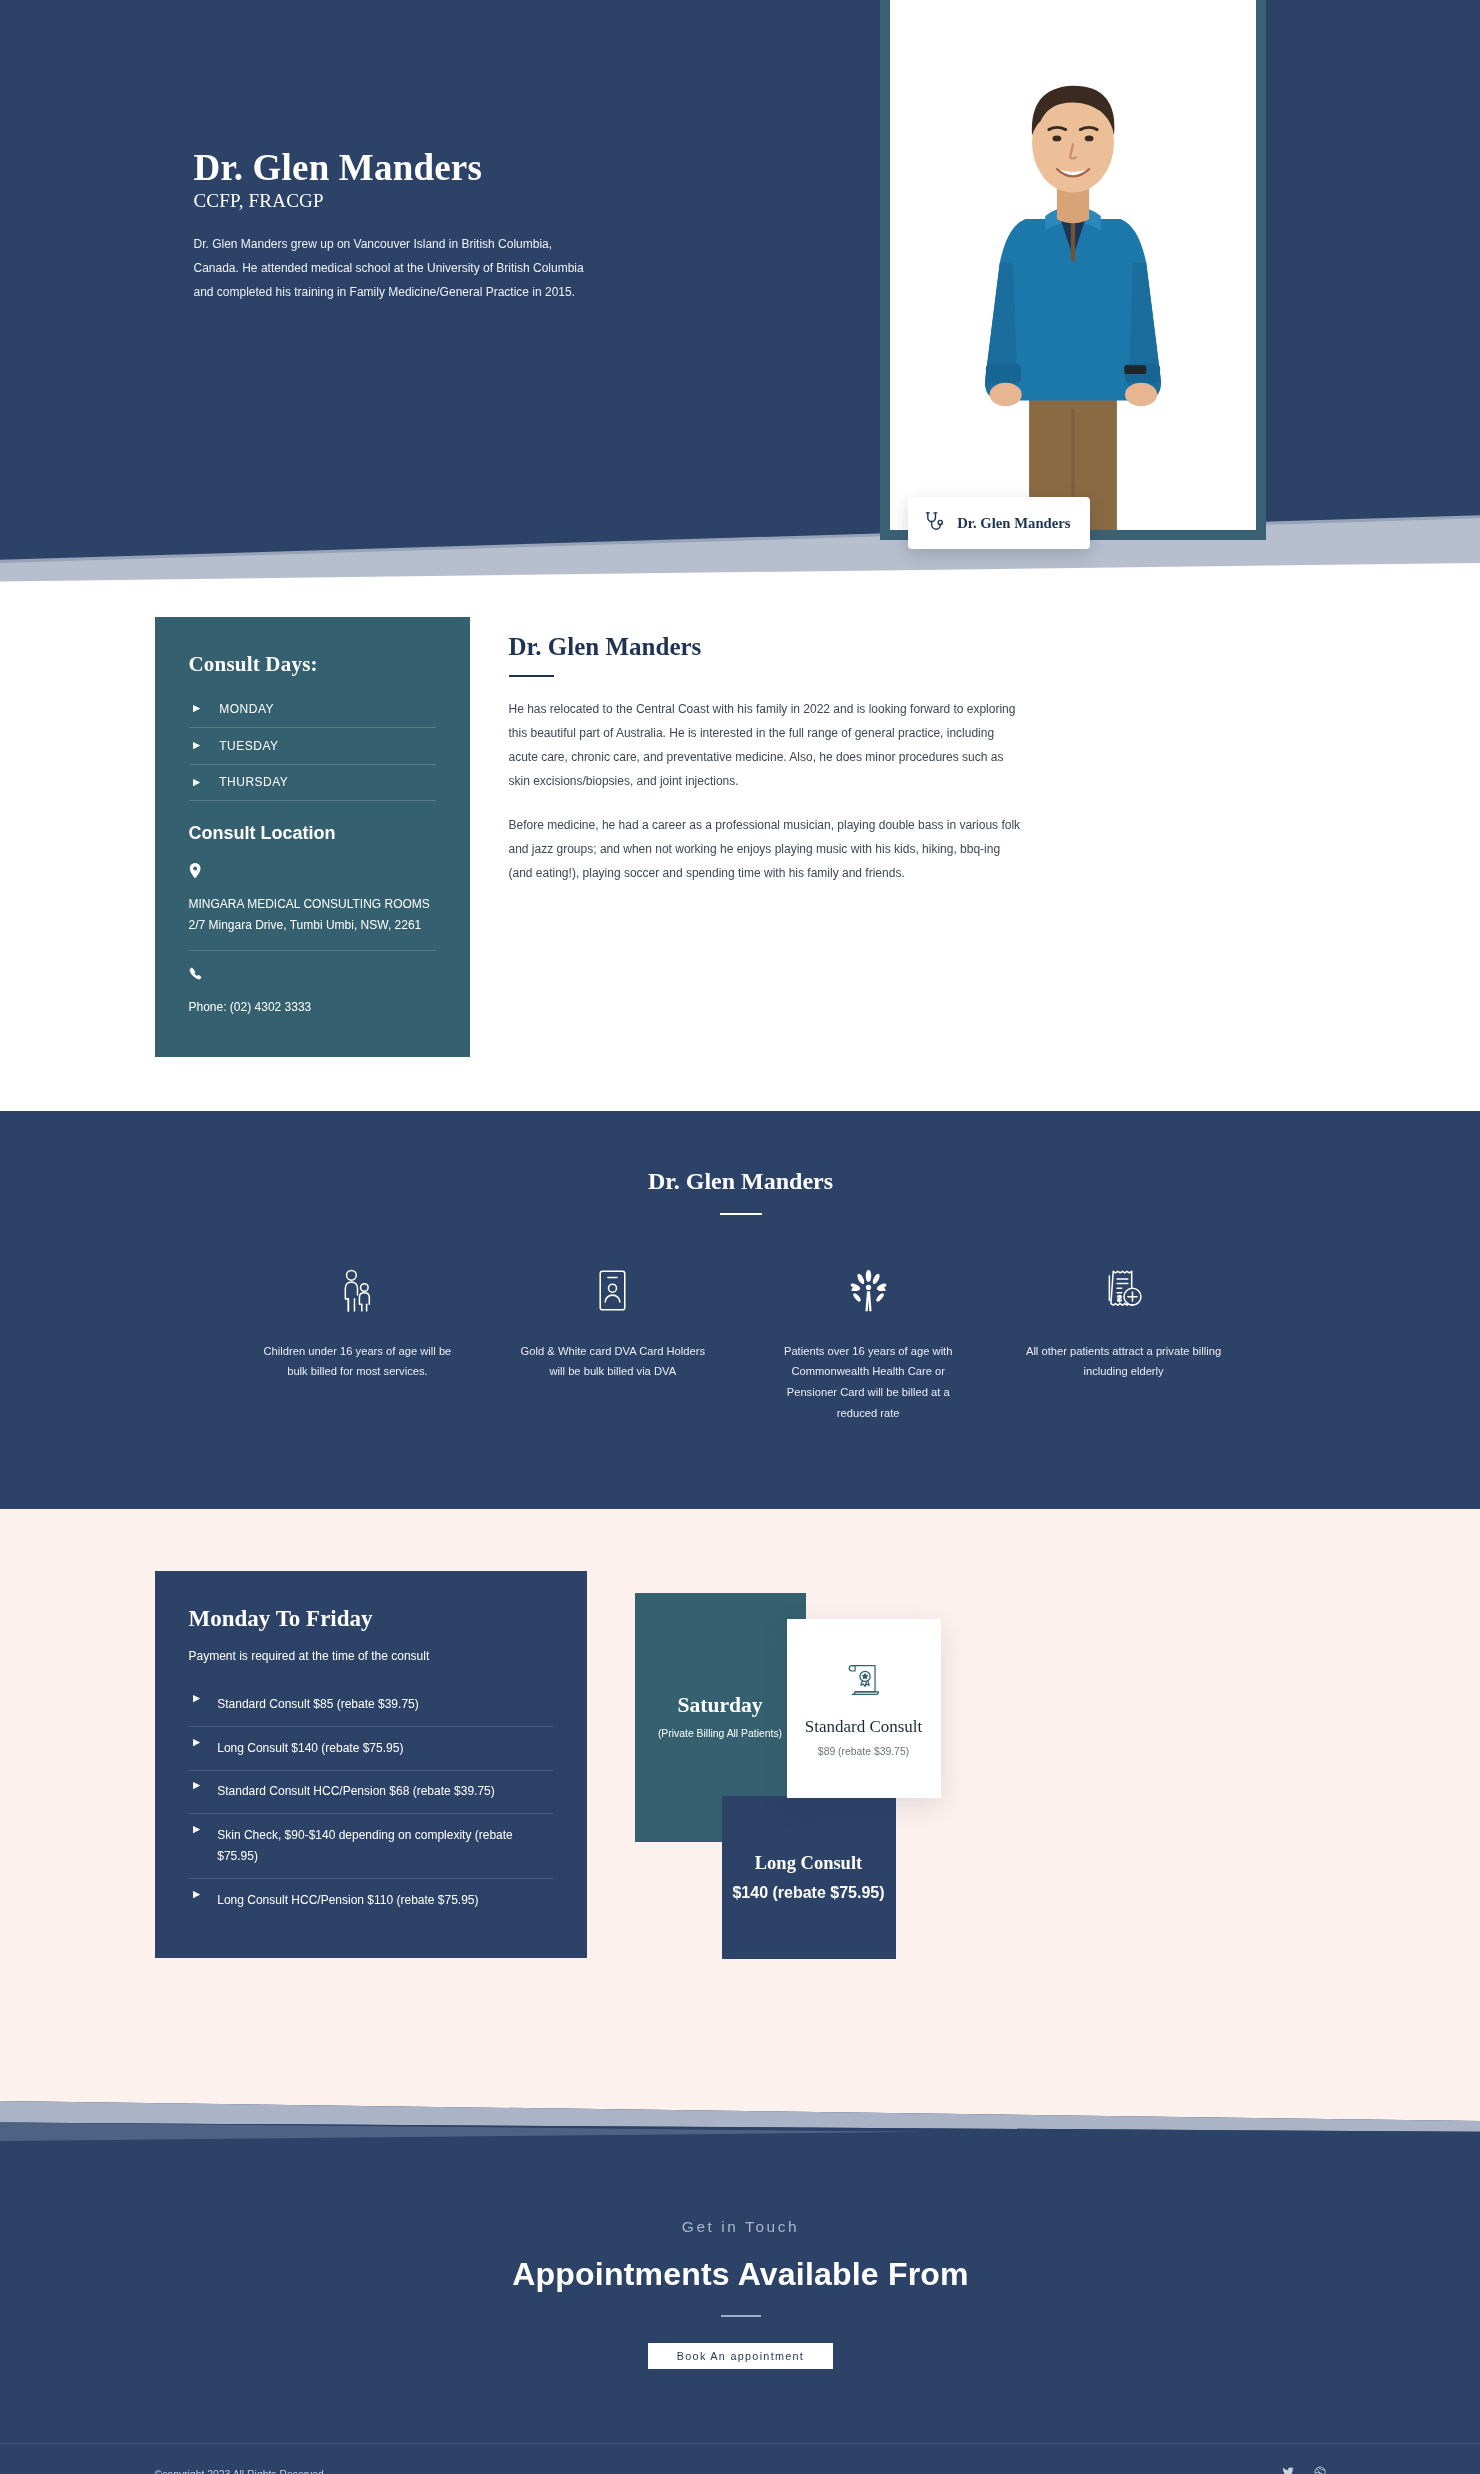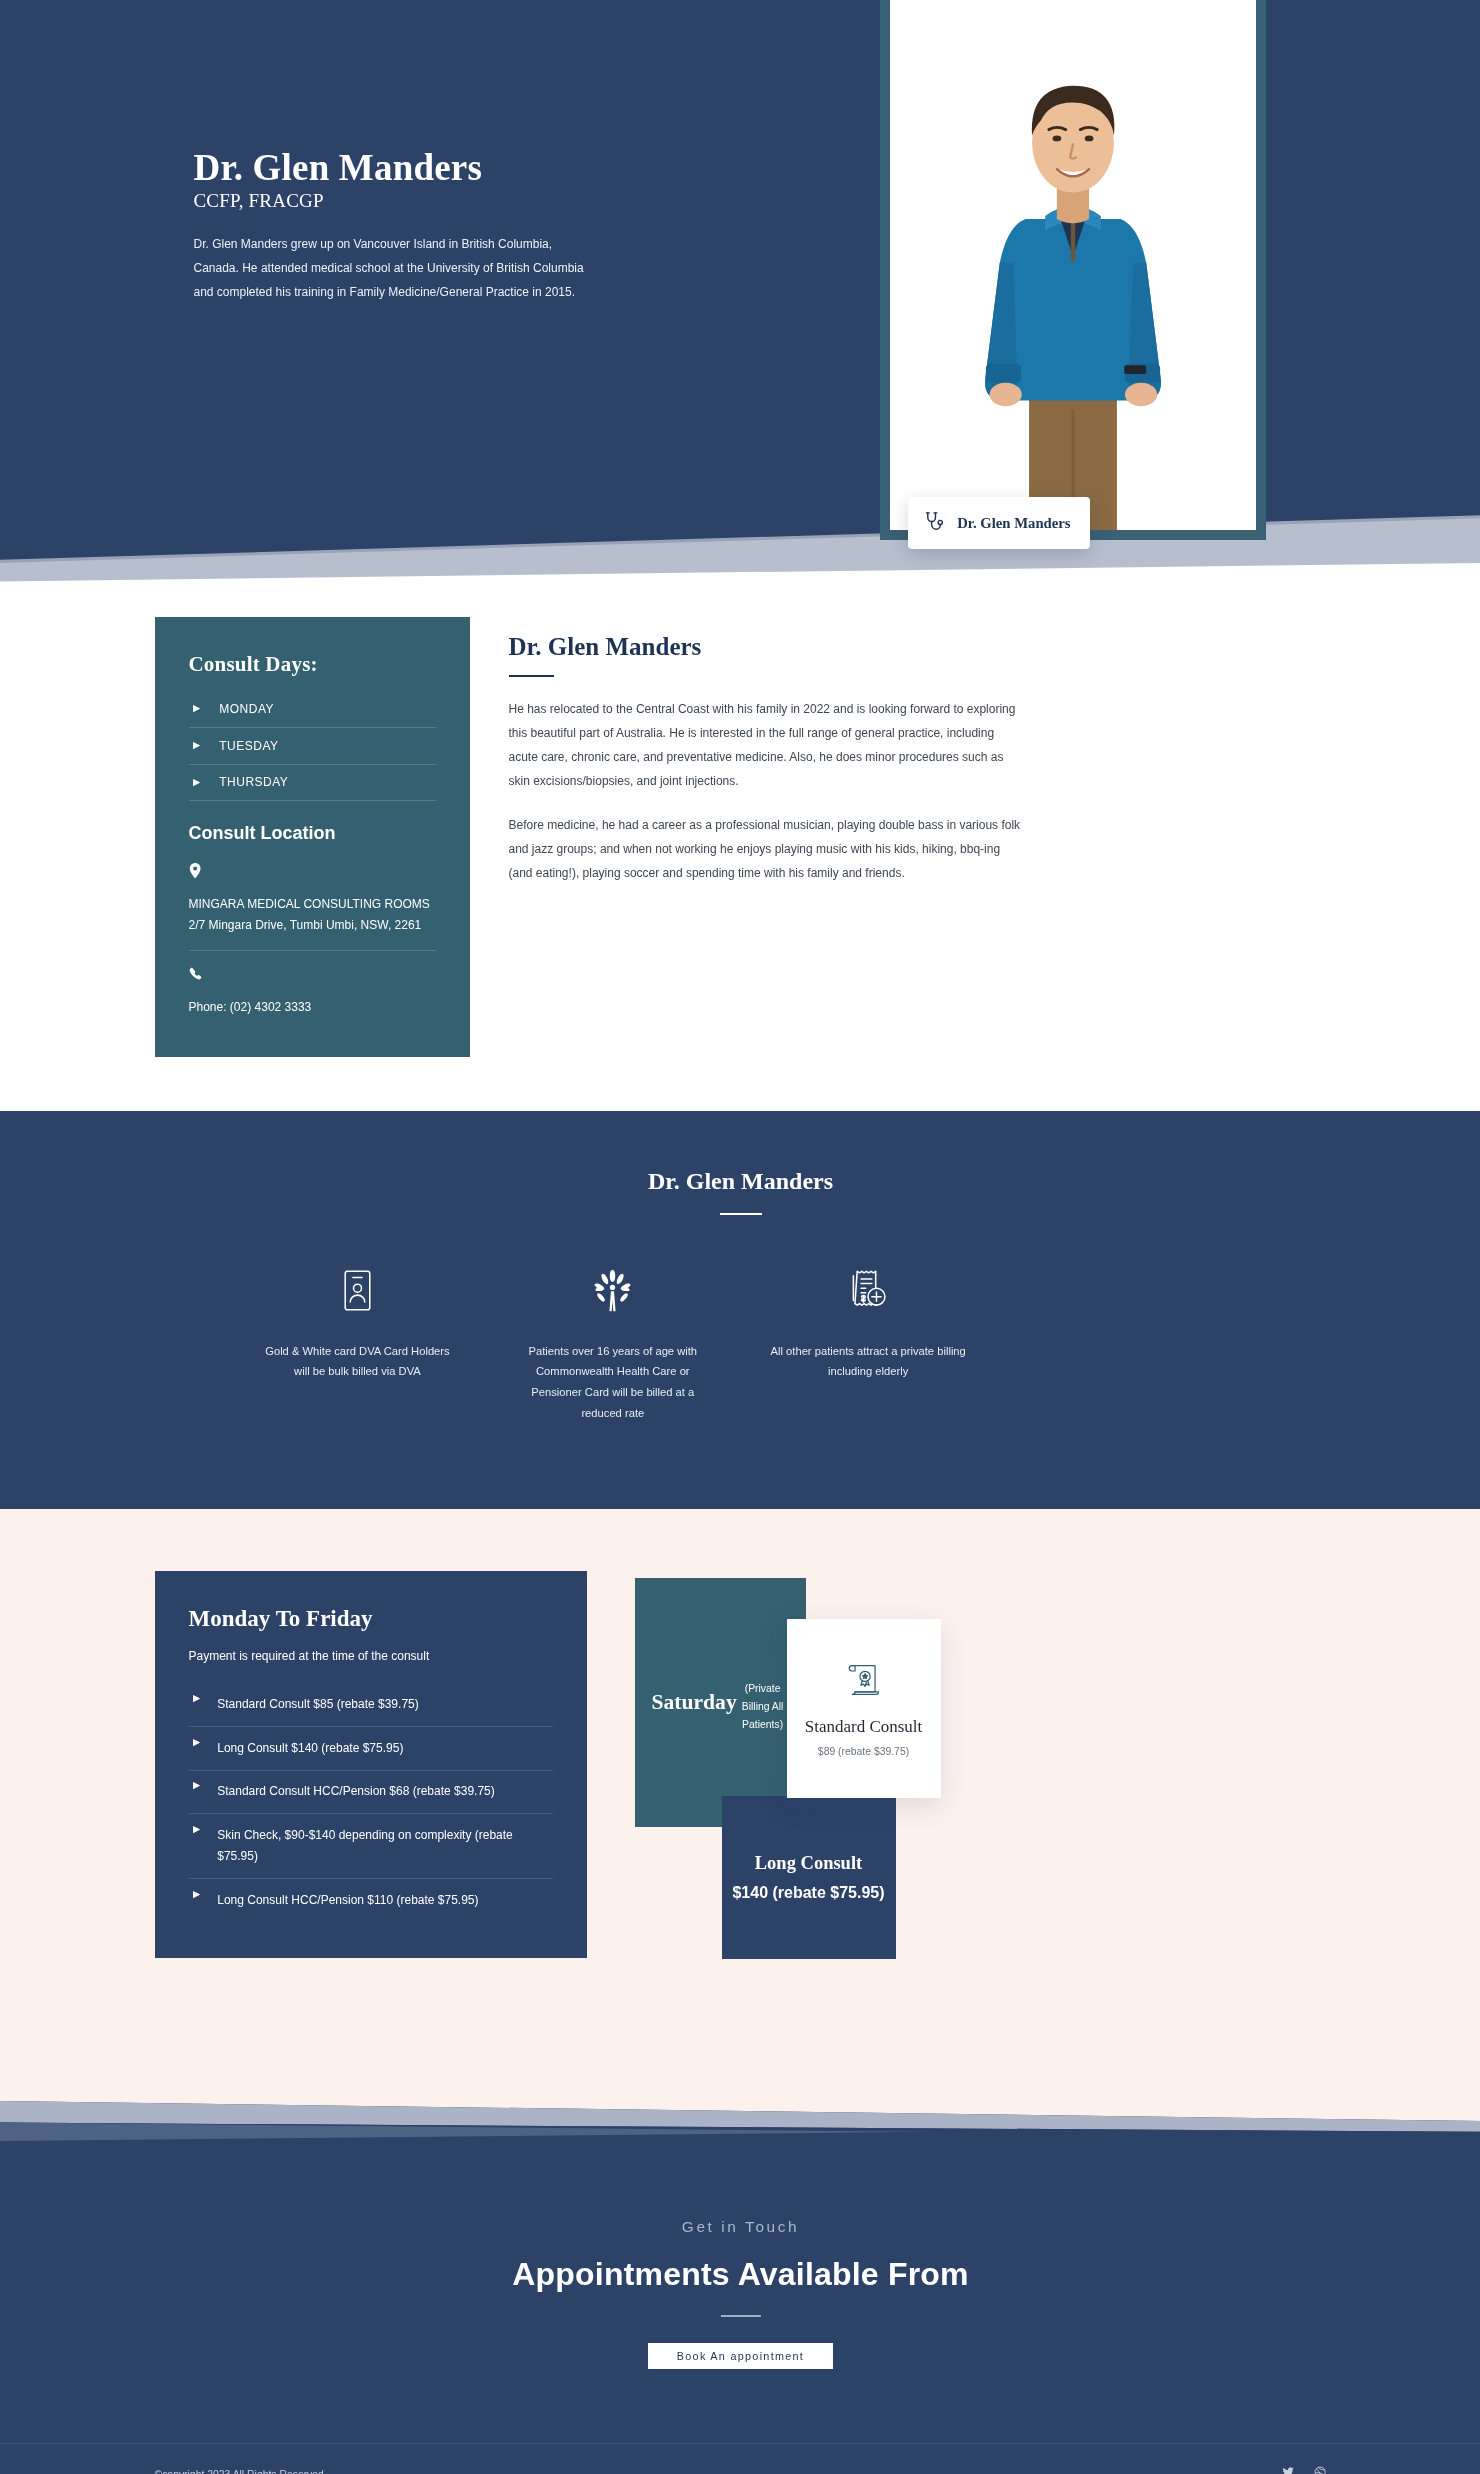--- a/index.html
+++ b/index.html
@@ -221,24 +221,24 @@
     padding: 10.8px 0 10.8px 4.6px;
     border-bottom: 0.8px solid rgba(255,255,255,.14);
     color: #ffffff;
     font-size: 12px;
     line-height: 1.75;
   }
   .mf-item:last-child { border-bottom: none; }
 
   .sat-card {
     position: absolute;
-    left: 480px; top: 7px;
+    left: 480px; top: 22px;
     width: 171px; height: 249px;
     background: #35606f;
-    display: flex; flex-direction: row;
+    display: flex; flex-direction: column;
     align-items: center; justify-content: center;
     padding: 0 17px;
   }
   .sat-h {
     font-family: "Liberation Serif", serif;
     font-weight: bold;
     font-size: 21.6px;
     color: #ffffff;
     white-space: nowrap;
   }
@@ -469,20 +469,33 @@
 
     </div>
   </section>
 
   <section class="features">
     <h2 class="feat-h">Dr. Glen Manders</h2>
     <div class="rule-light"></div>
 
     <div class="feat-grid">
 
+      <div class="feat-cell">
+        <div class="feat-icon">
+          <svg width="35" height="45" viewBox="0 0 46 58" fill="none" stroke="#ffffff" stroke-width="2" stroke-linecap="round" stroke-linejoin="round">
+            <circle cx="15" cy="9" r="6.4"></circle>
+            <path d="M15 18c-5 0-8 3.4-8 8v14h4v16M15 18c5 0 8 3.4 8 8v9"></path>
+            <path d="M11 40v16M19 40v16"></path>
+            <circle cx="32" cy="25" r="5"></circle>
+            <path d="M32 32c-4 0-6.5 2.6-6.5 6.2V47h3.2v9M32 32c4 0 6.5 2.6 6.5 6.2V47"></path>
+            <path d="M35 47v9"></path>
+          </svg>
+        </div>
+        <p class="feat-txt">Children under 16 years of age will be bulk billed for most services.</p>
+      </div>
 
       <div class="feat-cell">
         <div class="feat-icon">
           <svg width="31" height="43" viewBox="0 0 40 56" fill="none" stroke="#ffffff" stroke-width="2" stroke-linecap="round" stroke-linejoin="round">
             <rect x="4" y="3" width="32" height="50" rx="3"></rect>
             <path d="M14 11h12"></path>
             <circle cx="20" cy="25" r="5.2"></circle>
             <path d="M10.5 43c0-5.2 4.3-9 9.5-9s9.5 3.8 9.5 9"></path>
           </svg>
         </div>

